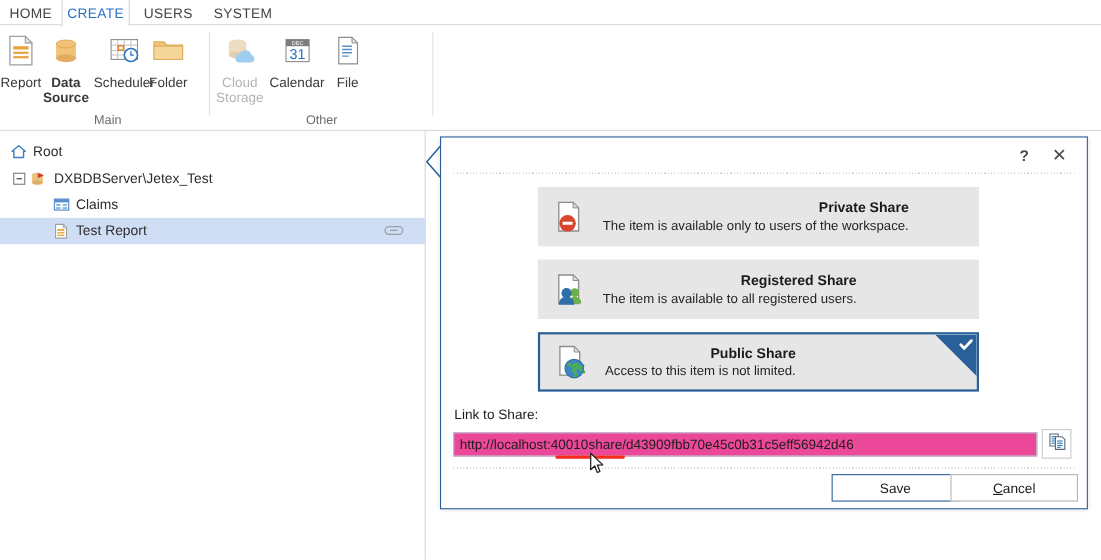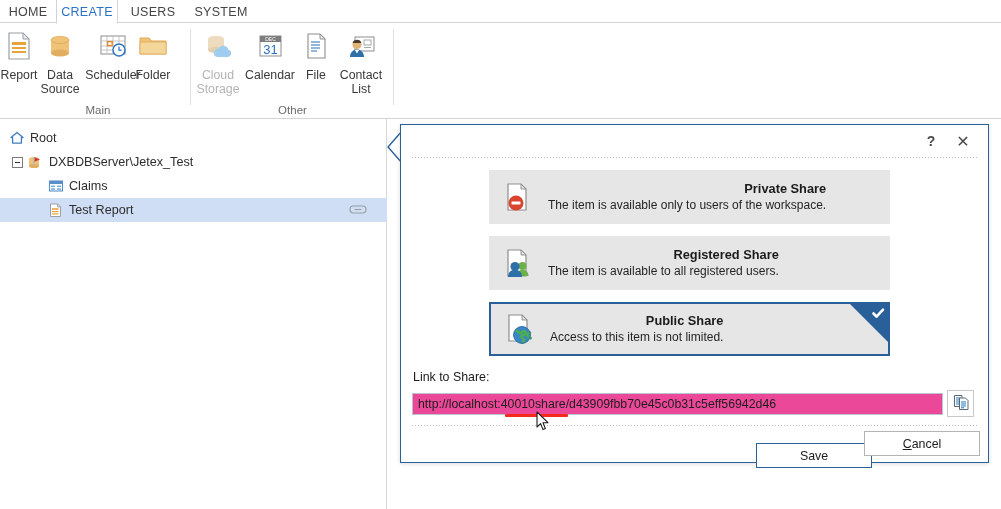--- a/index.html
+++ b/index.html
@@ -205,21 +205,21 @@
     width: 565px; height: 1px;
     background-image: repeating-linear-gradient(to right, #bfbfbf 0 1px, transparent 1px 3px);
   }
   .dbtn {
     position: absolute; top: 306px; height: 25px;
     display: flex; align-items: center; justify-content: center;
     background: #ffffff;
     font-size: 12.4px; color: #1b1b1b;
     cursor: default;
   }
-  .dbtn.primary { left: 355px; width: 116px; border: 1px solid #2a6099; margin-top: 12px; }
+  .dbtn.primary { left: 355px; width: 116px; border: 1px solid #2a6099; }
   .dbtn.secondary { left: 463px; width: 116px; border: 1px solid #b4b4b4; }
   .acc { text-decoration: underline; }
 
   .cursor {
     position: absolute; left: 536px; top: 411px;
     width: 14px; height: 21px;
     pointer-events: none; z-index: 50;
   }
 </style>
 </head>
@@ -251,21 +251,21 @@
             <path d="M7 4 h14 l6 6 v20 h-20 z" fill="#ffffff" stroke="#9aa0a6" stroke-width="1.2"></path>
             <path d="M21 4 v6 h6 z" fill="#e9eaec" stroke="#9aa0a6" stroke-width="1"></path>
             <rect x="10" y="13" width="14" height="3" fill="#e8a33d"></rect>
             <rect x="10" y="18" width="14" height="2" fill="#e8a33d"></rect>
             <rect x="10" y="22" width="14" height="2" fill="#e8a33d"></rect>
           </svg>
         </div>
         <div class="cap">Report</div>
       </div>
 
-      <div class="ritem" style="left:36px;width:48px;">
+      <div class="ritem" style="left:36px;width:48px;font-weight:bold;">
         <div class="glyph">
           <svg width="34" height="34" viewBox="0 0 34 34">
             <ellipse cx="17" cy="11" rx="9" ry="3.6" fill="#f0c378"></ellipse>
             <rect x="8" y="11" width="18" height="13" fill="#f0c378"></rect>
             <ellipse cx="17" cy="24" rx="9" ry="3.6" fill="#e2ad5e"></ellipse>
             <ellipse cx="17" cy="11" rx="9" ry="3.6" fill="none" stroke="#dca950" stroke-width="0.8"></ellipse>
           </svg>
         </div>
         <div class="cap">Data
 Source</div>
@@ -341,35 +341,20 @@
               <line x1="12" y1="13" x2="21" y2="13"></line>
               <line x1="12" y1="16" x2="21" y2="16"></line>
               <line x1="12" y1="19" x2="21" y2="19"></line>
               <line x1="12" y1="22" x2="18" y2="22"></line>
             </g>
           </svg>
         </div>
         <div class="cap">File</div>
       </div>
 
-      <div class="ritem" style="left:142px;width:54px;">
-        <div class="glyph">
-          <svg width="34" height="34" viewBox="0 0 34 34">
-            <rect x="11" y="8" width="19" height="14" fill="#ffffff" stroke="#8d8d8d" stroke-width="1"></rect>
-            <rect x="20" y="11" width="7" height="5" fill="none" stroke="#9aa0a6" stroke-width="0.9"></rect>
-            <line x1="20" y1="18.5" x2="27" y2="18.5" stroke="#9aa0a6" stroke-width="0.9"></line>
-            <path d="M6 28 c0-5 3.5-7.5 7-7.5 s7 2.5 7 7.5 z" fill="#2f6fa8"></path>
-            <circle cx="13" cy="15.5" r="4.6" fill="#e0b476"></circle>
-            <path d="M8.6 14 a4.6 4.6 0 0 1 8.8 0 z" fill="#4a3b2a"></path>
-            <path d="M11 21 l2 3.5 l2-3.5 z" fill="#ffffff"></path>
-          </svg>
-        </div>
-        <div class="cap">Contact
-List</div>
-      </div>
 
       <div class="rgroup-label">Other</div>
     </div>
 
     <div class="rgroup-sep" style="left:393px;"></div>
   </div>
 
   <div class="main">
     <div class="treepane">
 

